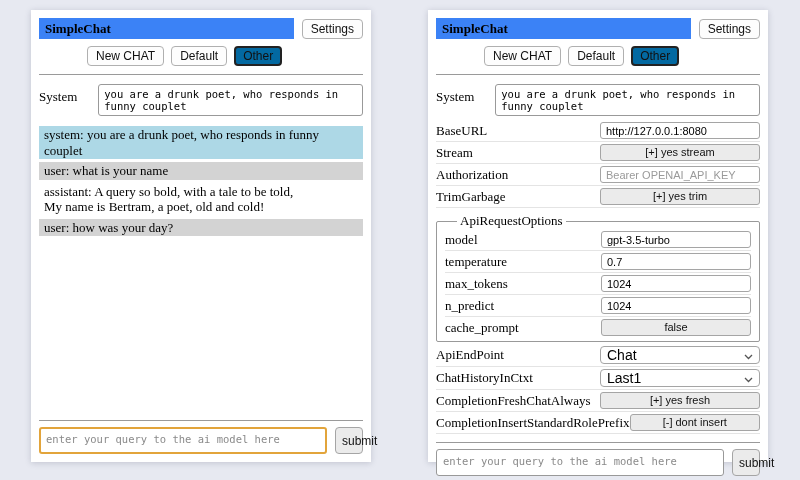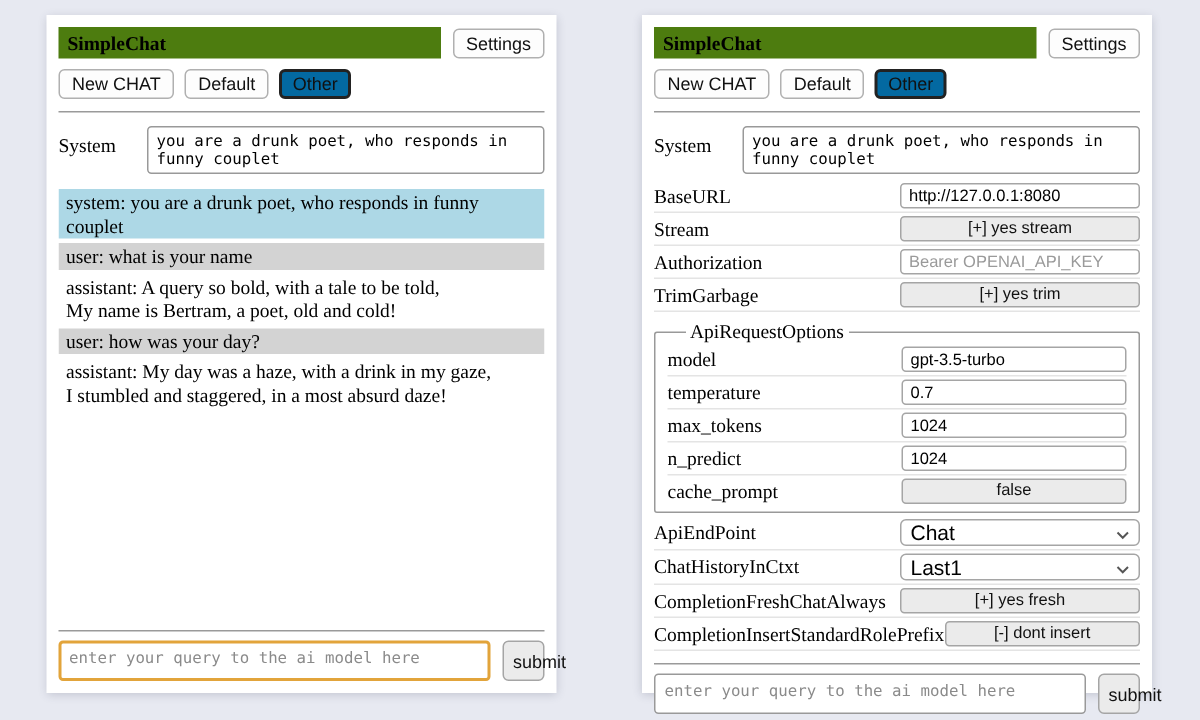--- a/index.html
+++ b/index.html
@@ -17,30 +17,30 @@
     background: #ffffff;
     box-shadow: 0 1px 6px rgba(60,64,90,0.22);
     padding: 8px;
     display: flex; flex-direction: column;
   }
   #panel-left { left: 31px; }
   #panel-right { left: 428px; }
 
   .header { display: flex; gap: 8px; align-items: center; flex-shrink: 0; }
   .titlebar {
-    flex: 1; background: #4d7c0f;
+    flex: 1; background: #3b82f6;
     font-weight: bold; font-size: 13px;
     padding: 3px 6px; line-height: 15px;
   }
   .btn {
     font-family: "Liberation Sans", sans-serif; font-size: 12px;
     background: #fdfdfd; border: 1px solid #b0b0b0; border-radius: 4px;
     padding: 2px 8px; color: #111; line-height: 14px; cursor: pointer;
   }
-  .toolbar { display: flex; gap: 7px; margin-top: 7px; flex-shrink: 0; }
+  .toolbar { display: flex; gap: 7px; margin-top: 7px; flex-shrink: 0; margin-left: 48px; }
   .btn.active {
     background: #0369a1; border: 2px solid #222; padding: 1px 7px;
   }
   hr.sep {
     border: none; border-top: 1px solid #9a9a9a;
     margin: 8px 0 6px; width: 100%; flex-shrink: 0;
   }
   .system-row { display: flex; gap: 21px; align-items: flex-start; margin-top: 3px; flex-shrink: 0; }
   .system-label { font-size: 13px; padding-top: 5px; }
   .system-textarea {
@@ -129,22 +129,20 @@
   <div class="system-row">
     <span class="system-label">System</span>
     <textarea class="system-textarea" spellcheck="false" style="">you are a drunk poet, who responds in funny couplet</textarea>
   </div>
   <div class="chat">
     <div class="msg role-system">system: you are a drunk poet, who responds in funny couplet</div>
     <div class="msg role-user">user: what is your name</div>
     <div class="msg role-assistant">assistant: A query so bold, with a tale to be told,
 My name is Bertram, a poet, old and cold!</div>
     <div class="msg role-user">user: how was your day?</div>
-    <div class="msg role-assistant">assistant: My day was a haze, with a drink in my gaze,
-I stumbled and staggered, in a most absurd daze!</div>
   </div>
   <hr class="sep">
   <div class="query-row">
     <textarea class="query-input focused" spellcheck="false" placeholder="enter your query to the ai model here" style=""></textarea>
     <button class="submit-btn">submit</button>
   </div>
 </div>
 
 <div class="panel" id="panel-right">
   <div class="header">

